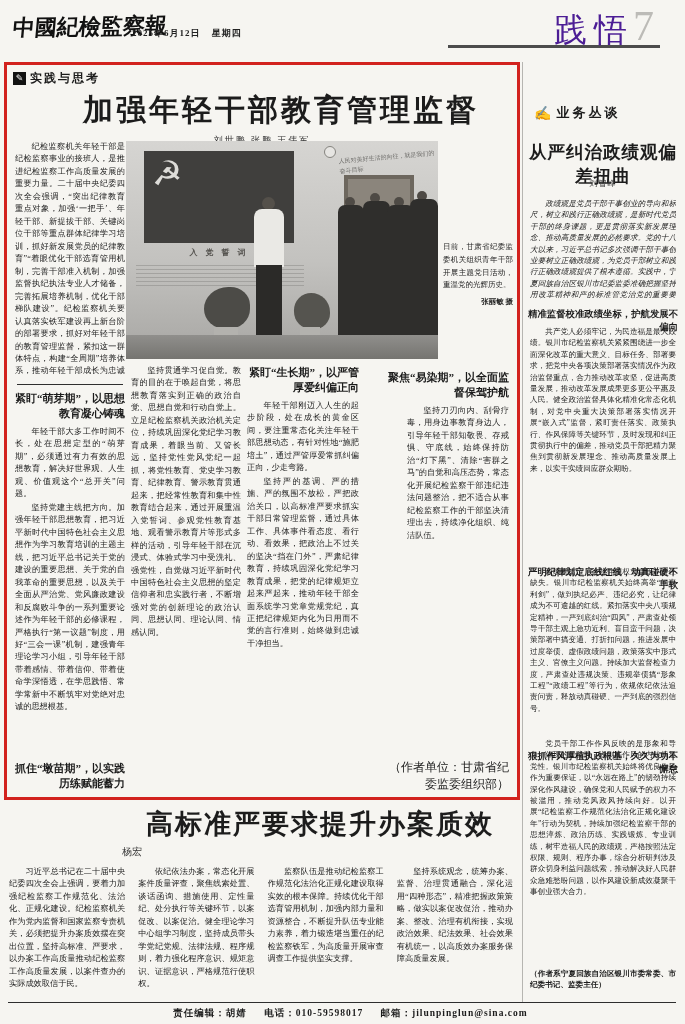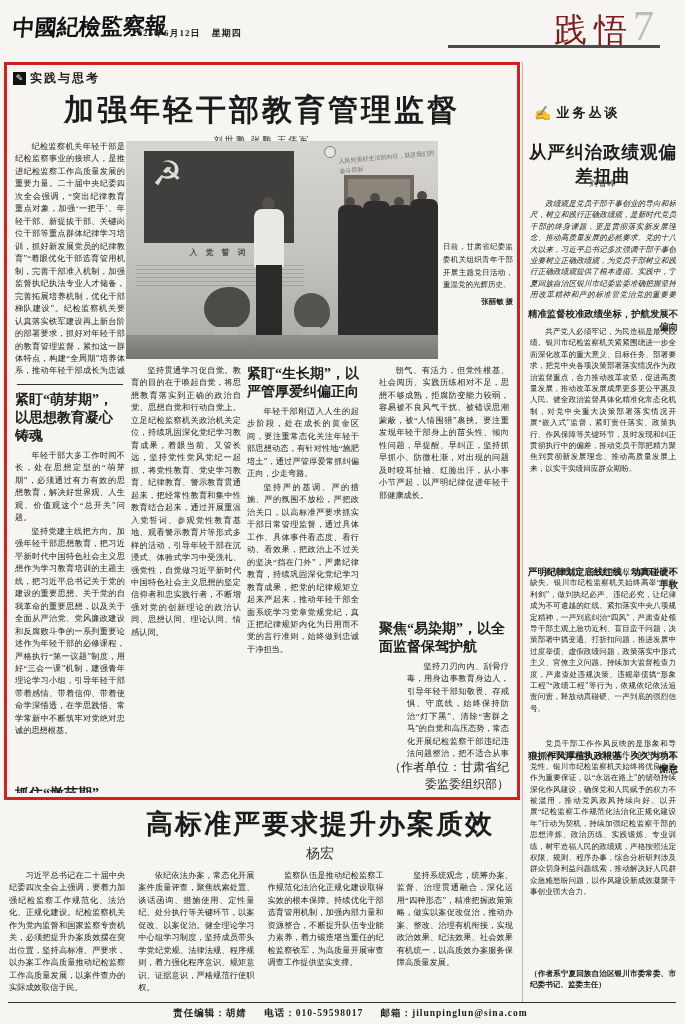--- a/index.html
+++ b/index.html
@@ -5,30 +5,30 @@
   html,body{margin:0;padding:0;}
   .page{position:relative;width:685px;height:1024px;background:#f6f5f1;
         font-family:"Liberation Serif","DejaVu Serif",serif;color:#1c1c1c;overflow:hidden;}
   .abs{position:absolute;}
 
   
   .logo{left:13px;top:12px;font-size:22px;font-weight:bold;transform:skewX(-6deg) rotate(-1deg);
         letter-spacing:0;color:#111;}
   .mh-date{left:132px;top:27px;font-size:9px;font-weight:bold;letter-spacing:1px;color:#222;}
   .section-rule{left:448px;top:45px;width:212px;height:3px;background:#4c4c4c;}
-  .section-title{left:554px;top:8px;font-size:33px;letter-spacing:7px;color:#7f1d1d;}
+  .section-title{left:554px;top:8px;font-size:33px;letter-spacing:7px;color:#4c1d95;}
   .page-num{left:633px;top:2px;font-size:42px;color:#bcbbb7;font-weight:400;}
 
   
   .red-box{left:4px;top:62px;width:510px;height:732px;border:3px solid #d2221e;}
   .kicker-row{left:6px;top:5px;display:flex;gap:4px;align-items:center;}
   .kicker-icon{width:13px;height:13px;background:#121212;color:#fff;font-size:9px;
                line-height:13px;text-align:center;}
   .kicker-label{font-size:12px;font-weight:bold;letter-spacing:2px;}
-  .art-title{left:0;top:25px;width:100%;text-align:center;font-size:30px;font-weight:bold;letter-spacing:3px;}
+  .art-title{left:0;top:25px;width:100%;text-align:center;font-size:30px;font-weight:bold;letter-spacing:3px;padding-left:19px;}
   .art-byline{left:0;top:69px;width:100%;text-align:center;font-size:9px;letter-spacing:2px;color:#333;}
 
   
   .photo{left:119px;top:76px;width:312px;height:218px;background:#c6c5c2;overflow:hidden;}
   .ph-wall{position:absolute;inset:0;background:linear-gradient(180deg,#d6d5d2 0%,#c3c2bf 55%,#a7a6a3 100%);}
   .ph-flag{position:absolute;left:18px;top:10px;width:150px;height:92px;background:#403f3d;}
   .ph-emblem{position:absolute;left:8px;top:2px;color:#dddcd8;font-size:34px;font-family:"DejaVu Sans",sans-serif;}
   .ph-oath{position:absolute;left:35px;top:106px;width:116px;text-align:center;font-size:8px;
            font-weight:bold;color:#55534f;letter-spacing:3px;}
   .ph-oath-lines{position:absolute;left:10px;top:121px;width:168px;height:24px;opacity:.55;
@@ -57,30 +57,30 @@
   .photo-credit{margin-top:4px;text-align:right;font-weight:bold;}
 
   
   .col p{font-size:8.2px;line-height:1.52;text-align:justify;text-indent:2em;margin:0 0 1px;}
   .c1{left:8px;top:76px;width:110px;height:652px;overflow:hidden;}
   .c2{left:124px;top:300px;width:110px;height:428px;overflow:hidden;}
   .c3{left:240px;top:300px;width:112px;height:428px;overflow:hidden;}
   .c4{left:372px;top:300px;width:130px;height:428px;display:flex;flex-direction:column;overflow:hidden;}
   .intro-block{height:238px;overflow:hidden;}
   .intro-rule{height:1px;background:#2f2f2f;margin:5px 2px 6px;}
-  .sec-h{font-size:14px;font-weight:bold;text-align:left;margin:5px 0 5px;letter-spacing:0;}
+  .sec-h{font-size:11px;font-weight:bold;text-align:right;margin:5px 0 5px;letter-spacing:0;}
   .clip330{height:330px;overflow:hidden;}
   .clip250{height:250px;overflow:hidden;}
   .grow{flex:1;overflow:hidden;margin-left:28px;}
   .attr-line{font-size:12px;text-align:right;margin-top:2px;}
 
   
   .bottom-article{left:4px;top:800px;width:514px;height:192px;}
   .ba-title{text-align:center;padding-left:118px;font-size:27px;font-weight:bold;letter-spacing:2px;margin:6px 0 0;}
-  .ba-author{text-align:center;padding-left:118px;font-size:14px;margin-top:3px;color:#333;}
+  .ba-author{padding-left:118px;font-size:10px;margin-top:3px;color:#333;}
   .ba-cols{display:flex;gap:13px;margin-top:7px;height:128px;overflow:hidden;padding:0 5px;}
   .ba-col{flex:1;overflow:hidden;}
   .ba-col p{font-size:8.2px;line-height:1.52;text-align:justify;text-indent:2em;margin:0;}
 
   
   .divider{left:522px;top:62px;width:1px;height:940px;background:#b6b5b1;}
   .sidebar{left:528px;top:62px;width:150px;height:942px;}
   .sb-kicker{left:6px;top:42px;display:flex;gap:5px;align-items:center;}
   .sb-kicker-icon{font-size:14px;color:#101010;}
   .sb-kicker-label{font-size:13px;font-weight:bold;letter-spacing:3px;}
@@ -170,23 +170,20 @@
       <p>坚持贯通学习促自觉。教育的目的在于唤起自觉，将思想教育落实到正确的政治自觉、思想自觉和行动自觉上。立足纪检监察机关政治机关定位，持续巩固深化党纪学习教育成果，着眼当前、又管长远，坚持党性党风党纪一起抓，将党性教育、党史学习教育、纪律教育、警示教育贯通起来，把经常性教育和集中性教育结合起来，通过开展重温入党誓词、参观党性教育基地、观看警示教育片等形式多样的活动，引导年轻干部在沉浸式、体验式学习中受洗礼、强党性，自觉做习近平新时代中国特色社会主义思想的坚定信仰者和忠实践行者，不断增强对党的创新理论的政治认同、思想认同、理论认同、情感认同。</p>
     </div>
 
     <div class="abs col c3">
       <div class="sec-h" style="margin-top:0">紧盯“生长期”，以严管厚爱纠偏正向</div>
       <p>年轻干部刚迈入人生的起步阶段，处在成长的黄金区间，要注重常态化关注年轻干部思想动态，有针对性地“施肥培土”，通过严管厚爱常抓纠偏正向，少走弯路。</p>
       <p>坚持严的基调、严的措施、严的氛围不放松，严把政治关口，以高标准严要求抓实干部日常管理监督，通过具体工作、具体事件看态度、看行动、看效果，把政治上不过关的坚决“挡在门外”，严肃纪律教育，持续巩固深化党纪学习教育成果，把党的纪律规矩立起来严起来，推动年轻干部全面系统学习党章党规党纪，真正把纪律规矩内化为日用而不觉的言行准则，始终做到忠诚干净担当。</p>
     </div>
 
     <div class="abs col c4">
-      <div class="clip250">
-          <p>朝气、有活力，但党性根基、社会阅历、实践历练相对不足，思想不够成熟，拒腐防变能力较弱，容易被不良风气干扰、被错误思潮蒙蔽，被“人情围猎”裹挟。要注重发现年轻干部身上的苗头性、倾向性问题，早提醒、早纠正，坚持抓早抓小、防微杜渐，对出现的问题及时咬耳扯袖、红脸出汗，从小事小节严起，以严明纪律促进年轻干部健康成长。</p>
-        </div>
       <div class="sec-h">聚焦“易染期”，以全面监督保驾护航</div>
       <div class="grow">
           <p>坚持刀刃向内、刮骨疗毒，用身边事教育身边人，引导年轻干部知敬畏、存戒惧、守底线，始终保持防治“灯下黑”、清除“害群之马”的自觉和高压态势，常态化开展纪检监察干部违纪违法问题整治，把不适合从事纪检监察工作的干部坚决清理出去，持续净化组织、纯洁队伍。</p>
         </div>
       <div class="attr-line">（作者单位：甘肃省纪委监委组织部）</div>
     </div>
   </div>
 
   <div class="abs bottom-article">
     <div class="ba-title">高标准严要求提升办案质效</div>

